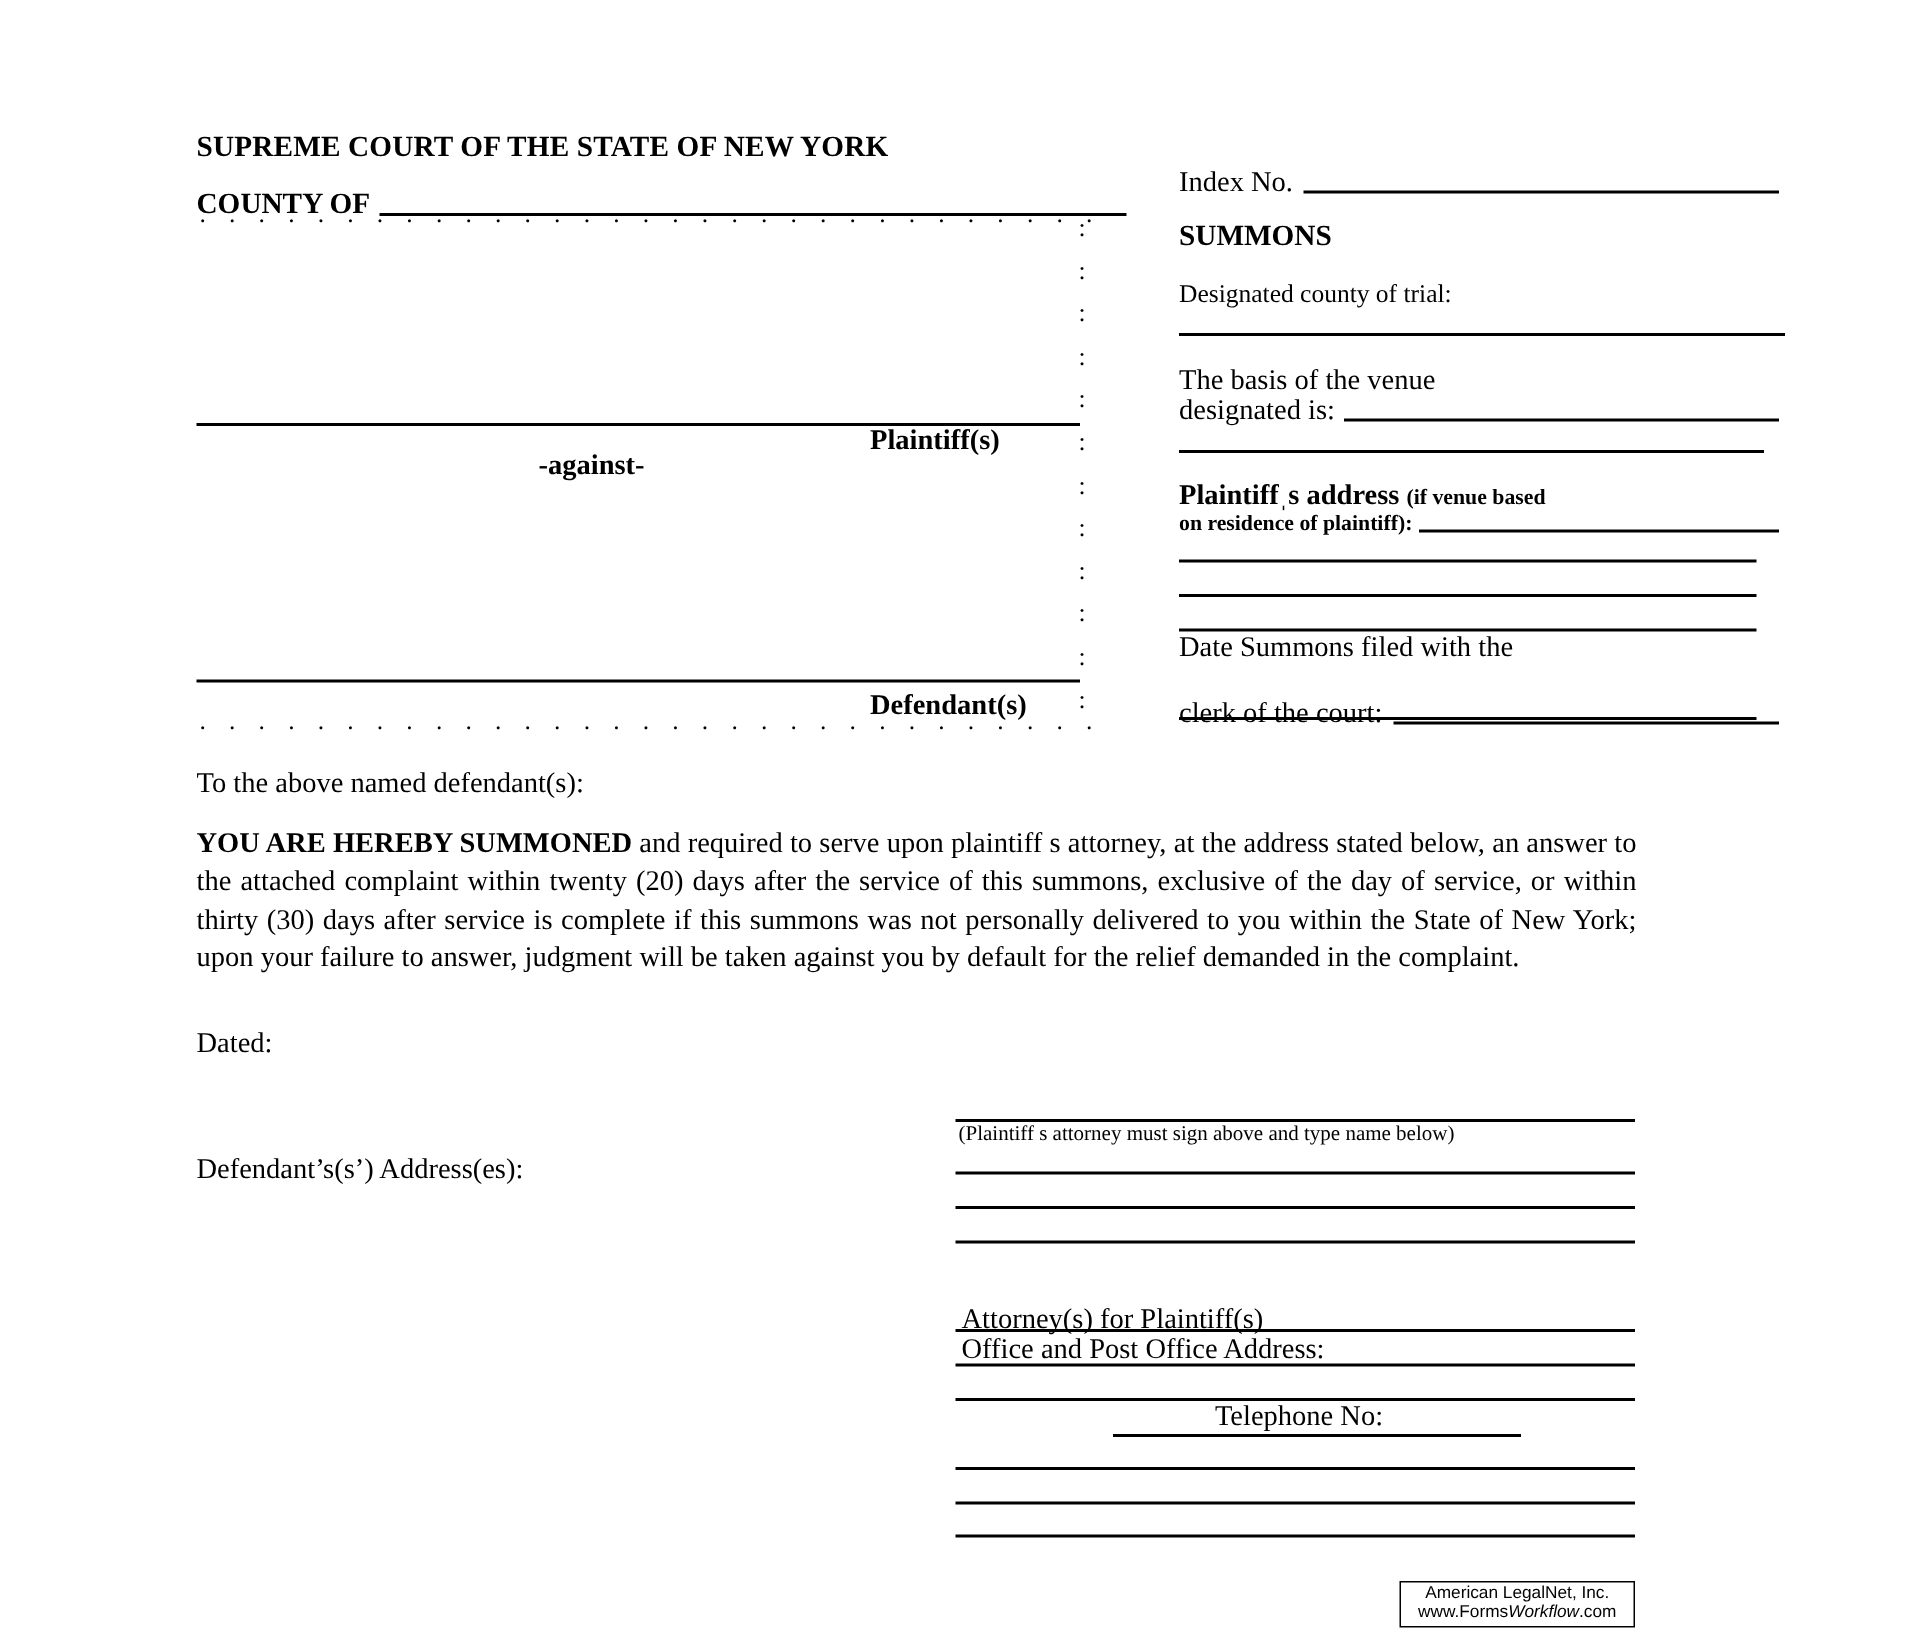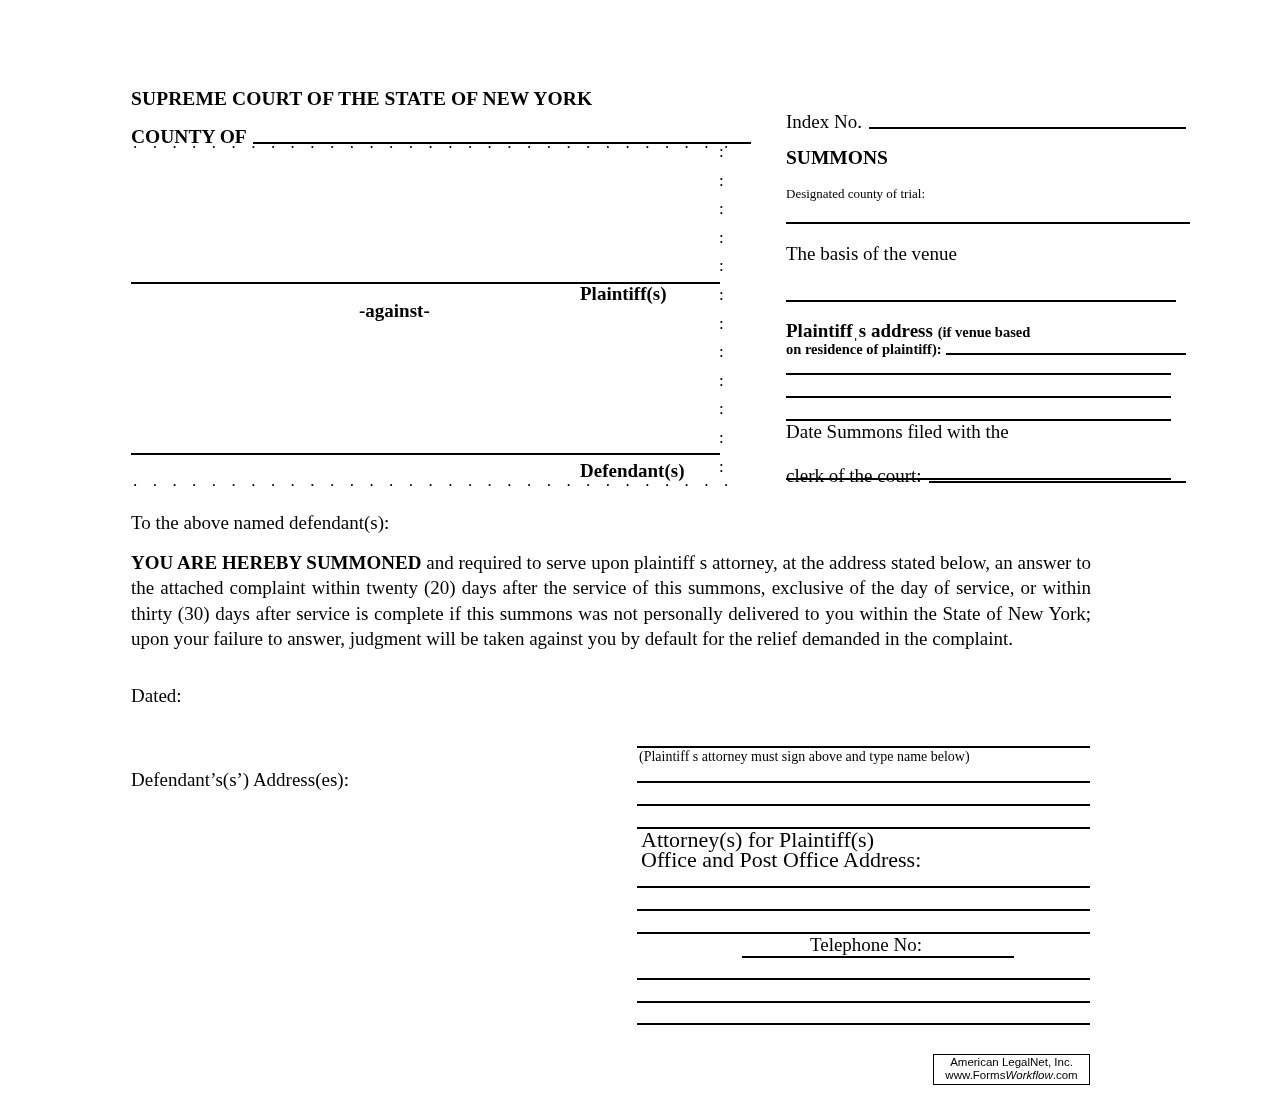--- a/index.html
+++ b/index.html
@@ -120,21 +120,21 @@
   }
   .summons-title {
     left: 786px;
     top: 147px;
     font-size: 19.5px;
     font-weight: bold;
   }
   .designated-label {
     left: 786px;
     top: 186px;
-    font-size: 13px;
+    font-size: 17px;
   }
   .rule-a { left: 786px; top: 222px; width: 404px; border-bottom: 2px solid #000; }
 
   .venue-basis {
     left: 786px;
     top: 244px;
     width: 400px;
     font-size: 19px;
     line-height: 20px;
   }
@@ -237,23 +237,23 @@
   .sr3 { left: 637px; top: 804px; width: 453px; }
   .sr4 { left: 637px; top: 827px; width: 453px; }
 
   .def-address {
     left: 131px;
     top: 769px;
     font-size: 19px;
   }
   .atty-for {
     left: 641px;
-    top: 830px;
+    top: 870px;
     width: 460px;
-    font-size: 22px;
+    font-size: 19px;
     line-height: 20px;
   }
   .sr5 { left: 637px; top: 886px; width: 453px; }
   .sr6 { left: 637px; top: 909px; width: 453px; }
   .sr7 { left: 637px; top: 932px; width: 453px; }
 
   .tel-row {
     left: 641px;
     top: 934px;
     width: 450px;
@@ -328,20 +328,24 @@
     <span class="rule"></span>
   </div>
 
   <div class="abs summons-title">SUMMONS</div>
 
   <div class="abs designated-label">Designated county of trial:</div>
   <div class="abs rule-a"></div>
 
   <div class="abs venue-basis">
     <div>The basis of the venue</div>
+    <div class="line2">
+      <span>designated is:</span>
+      <span class="rule"></span>
+    </div>
   </div>
   <div class="abs rule-b"></div>
 
   <div class="abs paddr-label">
     <span>Plaintiffˌs address</span>
     <span class="small">(if venue based</span>
   </div>
   <div class="abs paddr-line2">
     <span>on residence of plaintiff):</span>
     <span class="rule"></span>

